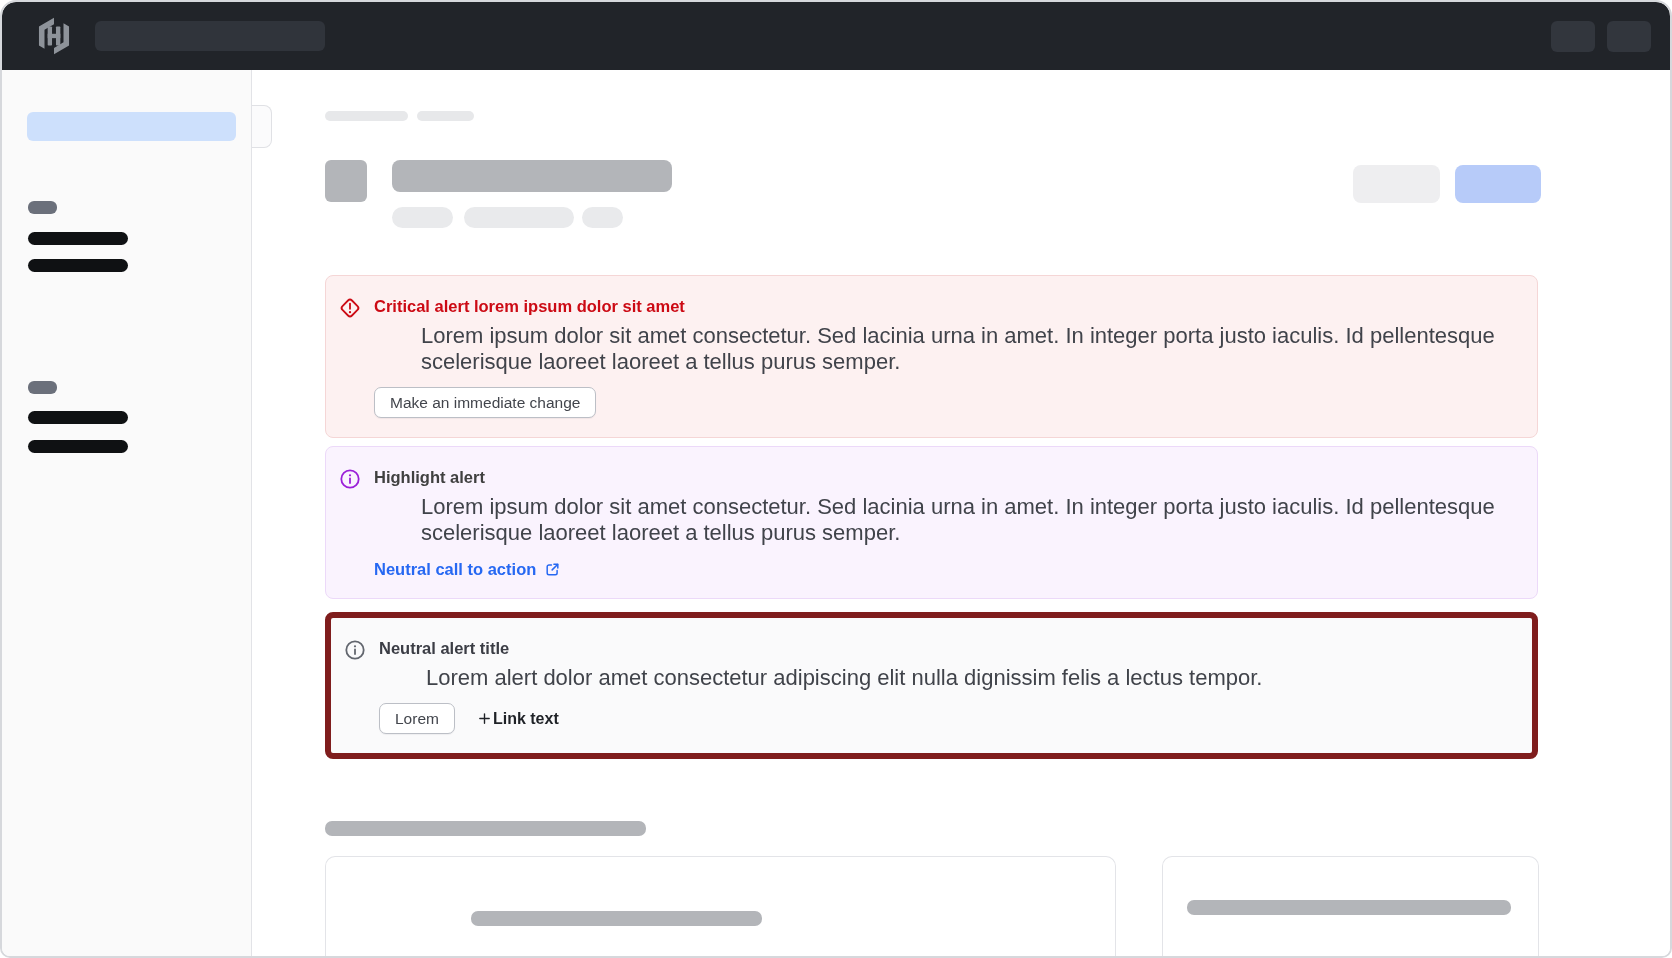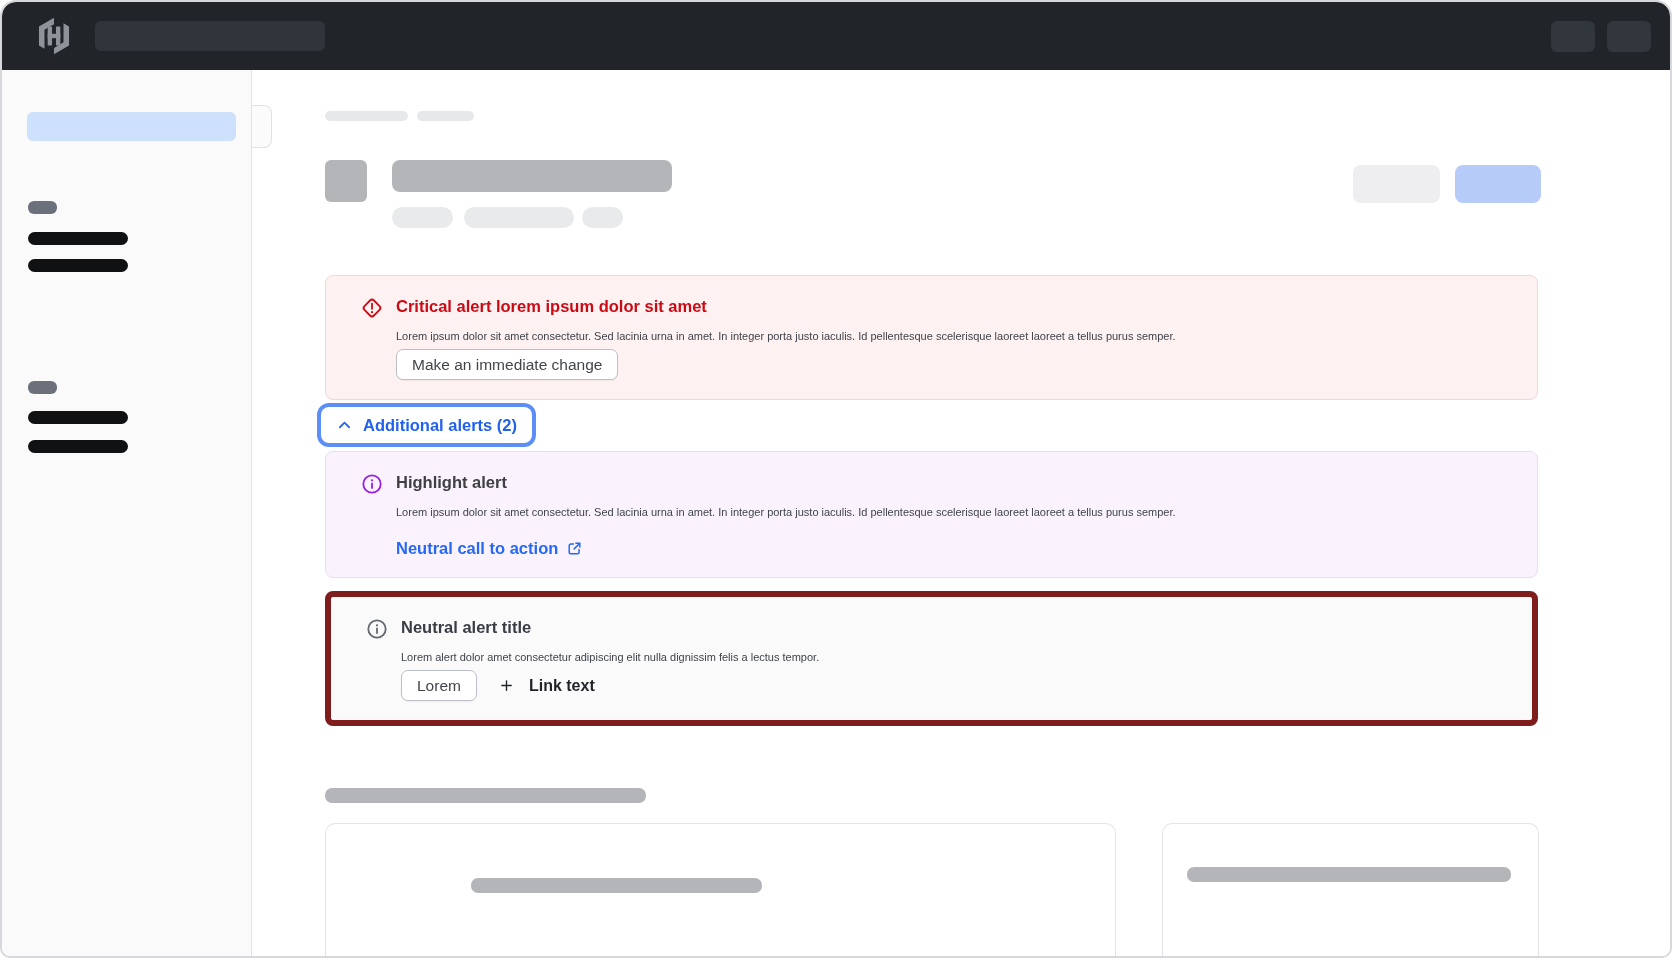--- a/index.html
+++ b/index.html
@@ -40,48 +40,48 @@
   .hdr-title-skel { width:280px; height:32px; background:#b3b5b9; border-radius:8px; }
   .hdr-badges { display:flex; margin-top:15px; }
   .badge-skel { height:21px; background:#e9eaec; border-radius:11px; }
   .badge-1 { width:61px; } .badge-2 { width:110px; margin-left:11px; } .badge-3 { width:41px; margin-left:8px; }
   .hdr-spacer { flex:1; }
   .hdr-actions { display:flex; gap:15px; padding-top:5px; }
   .hdr-btn-secondary { width:87px; height:38px; background:#eeeef0; border-radius:8px; }
   .hdr-btn-primary { width:86px; height:38px; background:#b7cbf9; border-radius:8px; }
 
   
-  .alert { display:flex; border-radius:8px; padding:19px 34px; width:1213px; }
+  .alert { display:flex; border-radius:8px; padding:19px 12px; width:1213px; }
   .alert-icon { width:24px; height:24px; flex:none; margin-top:1px; }
   .alert-content { margin-left:12px; flex:1; }
   .alert-title { font-size:16.5px; font-weight:700; line-height:22px; }
-  .alert-body { font-size:11px; line-height:26px; color:#40434a; margin-top:6px; }
+  .alert-body { font-size:22px; line-height:26px; color:#40434a; margin-top:6px;margin-left:47px; }
 
   .alert-critical { background:#fdf1f1; border:1px solid #f5d6d6; }
   .alert-critical .alert-title { color:#cc0a14; }
   .alert-critical .alert-icon { color:#cc0a14; }
 
   .alert-highlight { background:#faf3fe; border:1px solid #ecd9f9; margin-top:8px; margin-bottom:13px; }
   .alert-highlight .alert-title { color:#404040; }
   .alert-highlight .alert-icon { color:#9b1fd8; }
 
   .alert-neutral { background:#fafafb; border:6px solid #7f1d1d; margin-bottom:62px; }
   .alert-neutral .alert-title { color:#3b3d45; }
   .alert-neutral .alert-icon { color:#62666e; }
 
-  .alert-actions { margin-top:0; display:flex; align-items:center; gap:22px; }
+  .alert-actions { margin-top:12px; display:flex; align-items:center; gap:22px; }
   .btn-secondary { display:inline-block; background:#fff; border:1px solid #bcbfc6; border-radius:7px;
                    padding:5px 15px; font-size:15.5px; color:#42454c; line-height:19px;
                    box-shadow:0 1px 1px rgba(20,20,30,.05); cursor:pointer; font-family:inherit; }
 
   .link-external { display:inline-flex; align-items:center; gap:8px; margin-top:14px;
                    color:#2668f2; font-size:16.5px; font-weight:700; text-decoration:none; cursor:pointer; }
   .link-external svg { width:17px; height:17px; }
 
-  .link-plus { display:inline-flex; align-items:center; gap:15px; color:#1f2227; font-size:16px;
+  .link-plus { display:inline-flex; align-items:center; gap:1px; color:#1f2227; font-size:16px;
                font-weight:700; text-decoration:none; cursor:pointer; }
   .link-plus svg { width:15px; height:15px; }
 
   
   .toggle-row { margin-top:7px; }
   .alerts-toggle { display:inline-flex; align-items:center; gap:10px; margin-left:-4px;
                    background:#fff; border:none; border-radius:8px; padding:7px 15px;
                    box-shadow:0 0 0 4px #5d8ef8; cursor:pointer; font-family:inherit; }
   .alerts-toggle .chev { width:17px; height:17px; color:#2668f2; }
   .alerts-toggle .toggle-label { color:#2261ee; font-size:16.5px; font-weight:700; line-height:22px; }
@@ -163,28 +163,20 @@
         </svg>
         <div class="alert-content">
           <div class="alert-title">Critical alert lorem ipsum dolor sit amet</div>
           <div class="alert-body">Lorem ipsum dolor sit amet consectetur. Sed lacinia urna in amet. In integer porta justo iaculis. Id pellentesque scelerisque laoreet laoreet a tellus purus semper.</div>
           <div class="alert-actions">
             <button class="btn-secondary">Make an immediate change</button>
           </div>
         </div>
       </div>
 
-      <div class="toggle-row">
-        <button class="alerts-toggle">
-          <svg class="chev" viewBox="0 0 24 24" fill="none" stroke="currentColor" stroke-width="2.6" stroke-linecap="round" stroke-linejoin="round" aria-hidden="true">
-            <path d="M5.5 14.5L12 8l6.5 6.5"></path>
-          </svg>
-          <span class="toggle-label">Additional alerts (2)</span>
-        </button>
-      </div>
 
       <div class="alert alert-highlight">
         <svg class="alert-icon" viewBox="0 0 24 24" fill="none" stroke="currentColor" stroke-width="1.8" aria-hidden="true">
           <circle cx="12" cy="12" r="8.7"></circle>
           <circle cx="12" cy="8.3" r="1.1" fill="currentColor" stroke="none"></circle>
           <path d="M12 11.4v4.6" stroke-linecap="round"></path>
         </svg>
         <div class="alert-content">
           <div class="alert-title">Highlight alert</div>
           <div class="alert-body">Lorem ipsum dolor sit amet consectetur. Sed lacinia urna in amet. In integer porta justo iaculis. Id pellentesque scelerisque laoreet laoreet a tellus purus semper.</div>

